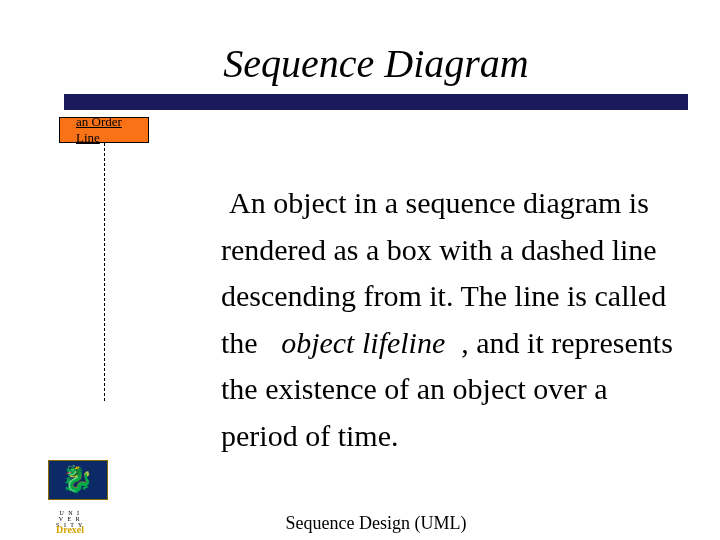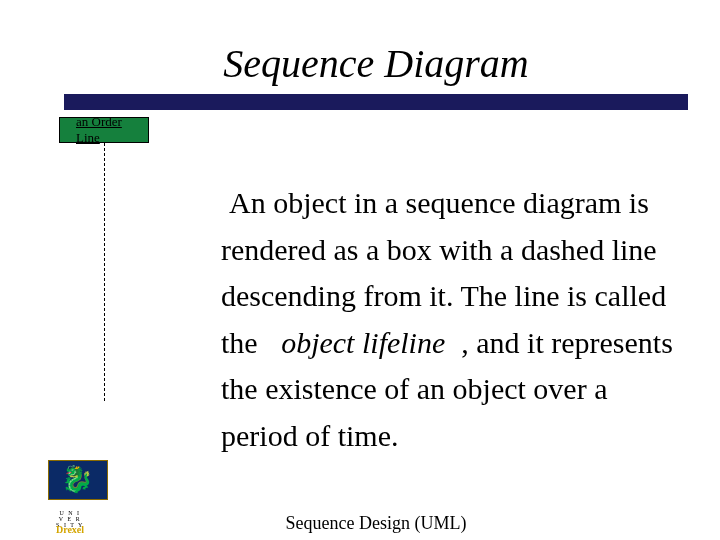--- a/index.html
+++ b/index.html
@@ -1,20 +1,20 @@
 <!DOCTYPE html>
 <html><head>
 <meta charset="utf-8">
 <style>
   * { margin: 0; padding: 8px; box-sizing: border-box; }
   html, body { width: 720px; height: 540px; background: #fff; font-family: "Times New Roman", Times, serif; color: #000; overflow: hidden; }
   .slide { position: relative; width: 720px; height: 540px; }
   .title { position: absolute; top: 16px; left: 0; width: 720px; text-align: center; font-style: italic; font-size: 40px; font-weight: 400; }
   .title-rule { position: absolute; top: 78px; left: 48px; width: 624px; height: 5px; background: #1a1a5c; }
-  .obj-box { position: absolute; top: 101px; left: 43px; width: 90px; height: 26px; background: #15803d; border: 1px solid #000; display: flex; align-items: center; justify-content: center; }
+  .obj-box { position: absolute; top: 101px; left: 43px; width: 90px; height: 26px; background: #f97316; border: 1px solid #000; display: flex; align-items: center; justify-content: center; }
   .obj-label { font-size: 13px; text-decoration: underline; }
   .lifeline { position: absolute; top: 127px; left: 88px; width: 0; height: 258px; border-left: 1px dashed #000; }
   .body { position: absolute; top: 156px; left: 197px; width: 470px; font-size: 30px; line-height: 1.55; }
   .body .italic { font-style: italic; }
   .footer-center { position: absolute; bottom: 14px; left: 0; width: 720px; text-align: center; font-size: 18px; }
   .footer-right { position: absolute; bottom: 14px; right: 8px; font-size: 20px; }
   .logo { position: absolute; bottom: 12px; left: 24px; width: 60px; }
   .logo-badge { width: 60px; height: 40px; background: #0b2a66; border: 1px solid #8b6b00; display: flex; align-items: center; justify-content: center; }
   .logo-univ { font-size: 6px; letter-spacing: 1.5px; text-align: center; margin-top: 2px; color: #000; }
   .dragon { font-size: 26px; color: #d4a500; line-height: 1; }

